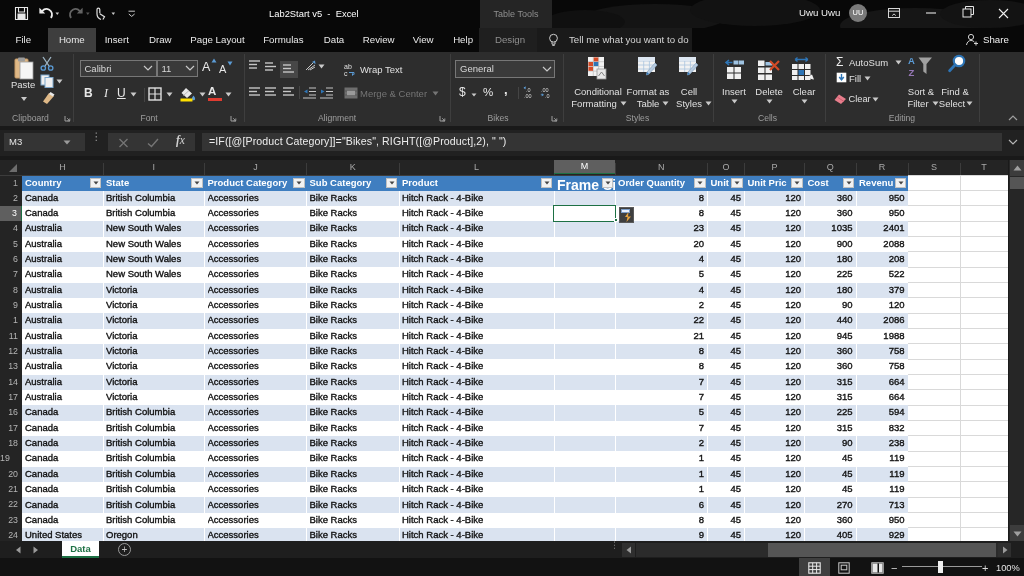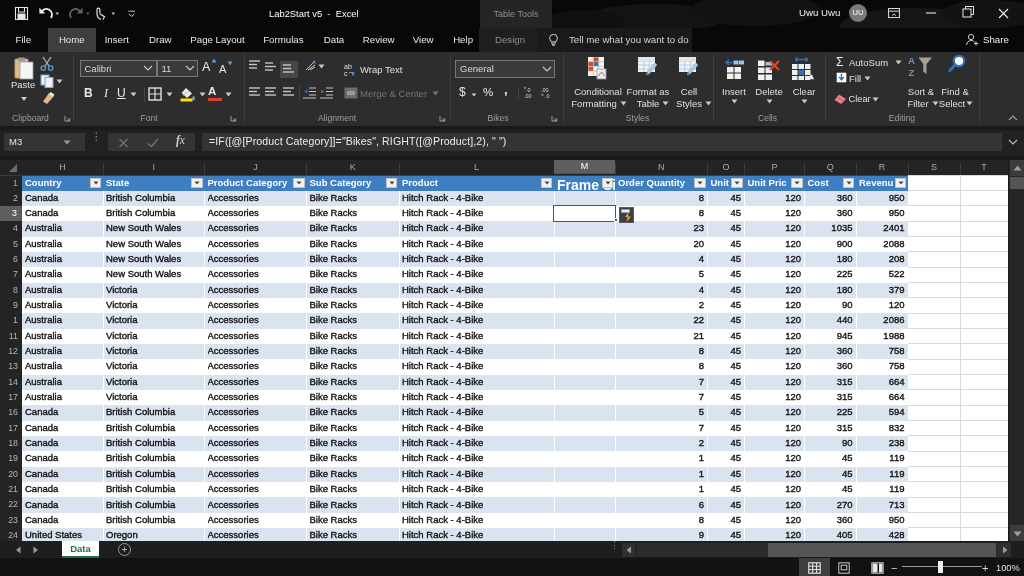--- a/index.html
+++ b/index.html
@@ -466,21 +466,21 @@
 <div class="a" style="left:0;top:122.38px;width:22px;height:15.34px;color:#b5b5b5;font-size:8.8px;text-align:right;line-height:15.34px;padding-right:4px">9</div>
 <div class="a" style="left:0;top:137.72000000000003px;width:22px;height:15.34px;color:#b5b5b5;font-size:8.8px;text-align:right;line-height:15.34px;padding-right:4px">1</div>
 <div class="a" style="left:0;top:153.06px;width:22px;height:15.34px;color:#b5b5b5;font-size:8.8px;text-align:right;line-height:15.34px;padding-right:4px">11</div>
 <div class="a" style="left:0;top:168.39999999999998px;width:22px;height:15.34px;color:#b5b5b5;font-size:8.8px;text-align:right;line-height:15.34px;padding-right:4px">12</div>
 <div class="a" style="left:0;top:183.74px;width:22px;height:15.34px;color:#b5b5b5;font-size:8.8px;text-align:right;line-height:15.34px;padding-right:4px">13</div>
 <div class="a" style="left:0;top:199.07999999999998px;width:22px;height:15.34px;color:#b5b5b5;font-size:8.8px;text-align:right;line-height:15.34px;padding-right:4px">14</div>
 <div class="a" style="left:0;top:214.41999999999996px;width:22px;height:15.34px;color:#b5b5b5;font-size:8.8px;text-align:right;line-height:15.34px;padding-right:4px">17</div>
 <div class="a" style="left:0;top:229.76px;width:22px;height:15.34px;color:#b5b5b5;font-size:8.8px;text-align:right;line-height:15.34px;padding-right:4px">16</div>
 <div class="a" style="left:0;top:245.10000000000002px;width:22px;height:15.34px;color:#b5b5b5;font-size:8.8px;text-align:right;line-height:15.34px;padding-right:4px">17</div>
 <div class="a" style="left:0;top:260.44px;width:22px;height:15.34px;color:#b5b5b5;font-size:8.8px;text-align:right;line-height:15.34px;padding-right:4px">18</div>
-<div class="a" style="left:0;top:275.78px;width:22px;height:15.34px;color:#b5b5b5;font-size:8.8px;text-align:right;line-height:15.34px;padding-right:4px">19</div>
+<div class="a" style="left:0;top:275.78px;width:22px;height:15.34px;color:#b5b5b5;font-size:8.8px;line-height:15.34px;padding-right:4px">19</div>
 <div class="a" style="left:0;top:291.12px;width:22px;height:15.34px;color:#b5b5b5;font-size:8.8px;text-align:right;line-height:15.34px;padding-right:4px">20</div>
 <div class="a" style="left:0;top:306.46px;width:22px;height:15.34px;color:#b5b5b5;font-size:8.8px;text-align:right;line-height:15.34px;padding-right:4px">21</div>
 <div class="a" style="left:0;top:321.8px;width:22px;height:15.34px;color:#b5b5b5;font-size:8.8px;text-align:right;line-height:15.34px;padding-right:4px">22</div>
 <div class="a" style="left:0;top:337.14px;width:22px;height:15.34px;color:#b5b5b5;font-size:8.8px;text-align:right;line-height:15.34px;padding-right:4px">23</div>
 <div class="a" style="left:0;top:352.48px;width:22px;height:15.34px;color:#b5b5b5;font-size:8.8px;text-align:right;line-height:15.34px;padding-right:4px">24</div>
 </div>
 <div class="a" style="left:21.5px;top:15.5px;width:0.7px;height:365.5px;background:#e8e8e8"></div>
 <div class="a" style="left:22px;top:15.5px;width:886px;height:15px;background:#3f7ec0"></div>
 <div class="a" style="left:25px;top:17px;width:78px;height:13px;overflow:hidden;white-space:nowrap;color:#fff;font-weight:bold;font-size:9.5px">Country</div>
 <div class="a" style="left:89.5px;top:17.5px;width:11.5px;height:10.5px;background:#f2f2f2;border:0.5px solid #c0c0c0"></div>
@@ -903,21 +903,21 @@
 <div class="a" style="left:22px;top:367.98px;width:886px;height:13.019999999999982px;background:#dae3f0"></div>
 <div class="a" style="left:25px;top:369.18px;width:77px;height:12.019999999999982px;overflow:hidden;white-space:nowrap;font-size:9.5px;color:#111;-webkit-text-stroke:0.35px #111">United States</div>
 <div class="a" style="left:106px;top:369.18px;width:97.5px;height:12.019999999999982px;overflow:hidden;white-space:nowrap;font-size:9.5px;color:#111;-webkit-text-stroke:0.35px #111">Oregon</div>
 <div class="a" style="left:207.5px;top:369.18px;width:98.0px;height:12.019999999999982px;overflow:hidden;white-space:nowrap;font-size:9.5px;color:#111;-webkit-text-stroke:0.35px #111">Accessories</div>
 <div class="a" style="left:309.5px;top:369.18px;width:88.5px;height:12.019999999999982px;overflow:hidden;white-space:nowrap;font-size:9.5px;color:#111;-webkit-text-stroke:0.35px #111">Bike Racks</div>
 <div class="a" style="left:402px;top:369.18px;width:151px;height:12.019999999999982px;overflow:hidden;white-space:nowrap;font-size:9.5px;color:#111;-webkit-text-stroke:0.35px #111">Hitch Rack - 4-Bike</div>
 <div class="a" style="left:615px;top:369.18px;width:89.0px;height:12.019999999999982px;overflow:hidden;white-space:nowrap;font-size:9.5px;color:#111;-webkit-text-stroke:0.35px #111;text-align:right">9</div>
 <div class="a" style="left:707.5px;top:369.18px;width:33.5px;height:12.019999999999982px;overflow:hidden;white-space:nowrap;font-size:9.5px;color:#111;-webkit-text-stroke:0.35px #111;text-align:right">45</div>
 <div class="a" style="left:744.5px;top:369.18px;width:56.5px;height:12.019999999999982px;overflow:hidden;white-space:nowrap;font-size:9.5px;color:#111;-webkit-text-stroke:0.35px #111;text-align:right">120</div>
 <div class="a" style="left:804.5px;top:369.18px;width:48.0px;height:12.019999999999982px;overflow:hidden;white-space:nowrap;font-size:9.5px;color:#111;-webkit-text-stroke:0.35px #111;text-align:right">405</div>
-<div class="a" style="left:856px;top:369.18px;width:48.5px;height:12.019999999999982px;overflow:hidden;white-space:nowrap;font-size:9.5px;color:#111;-webkit-text-stroke:0.35px #111;text-align:right">428</div>
+<div class="a" style="left:856px;top:369.18px;width:48.5px;height:12.019999999999982px;overflow:hidden;white-space:nowrap;font-size:9.5px;color:#111;-webkit-text-stroke:0.35px #111;text-align:right">929</div>
 <div class="a" style="left:102.5px;top:367.98px;width:1px;height:13.019999999999982px;background:#ffffff"></div>
 <div class="a" style="left:204.0px;top:367.98px;width:1px;height:13.019999999999982px;background:#ffffff"></div>
 <div class="a" style="left:306.0px;top:367.98px;width:1px;height:13.019999999999982px;background:#ffffff"></div>
 <div class="a" style="left:398.5px;top:367.98px;width:1px;height:13.019999999999982px;background:#ffffff"></div>
 <div class="a" style="left:553.5px;top:367.98px;width:1px;height:13.019999999999982px;background:#ffffff"></div>
 <div class="a" style="left:614.5px;top:367.98px;width:1px;height:13.019999999999982px;background:#ffffff"></div>
 <div class="a" style="left:707.0px;top:367.98px;width:1px;height:13.019999999999982px;background:#ffffff"></div>
 <div class="a" style="left:744.0px;top:367.98px;width:1px;height:13.019999999999982px;background:#ffffff"></div>
 <div class="a" style="left:804.0px;top:367.98px;width:1px;height:13.019999999999982px;background:#ffffff"></div>
 <div class="a" style="left:855.5px;top:367.98px;width:1px;height:13.019999999999982px;background:#ffffff"></div>

